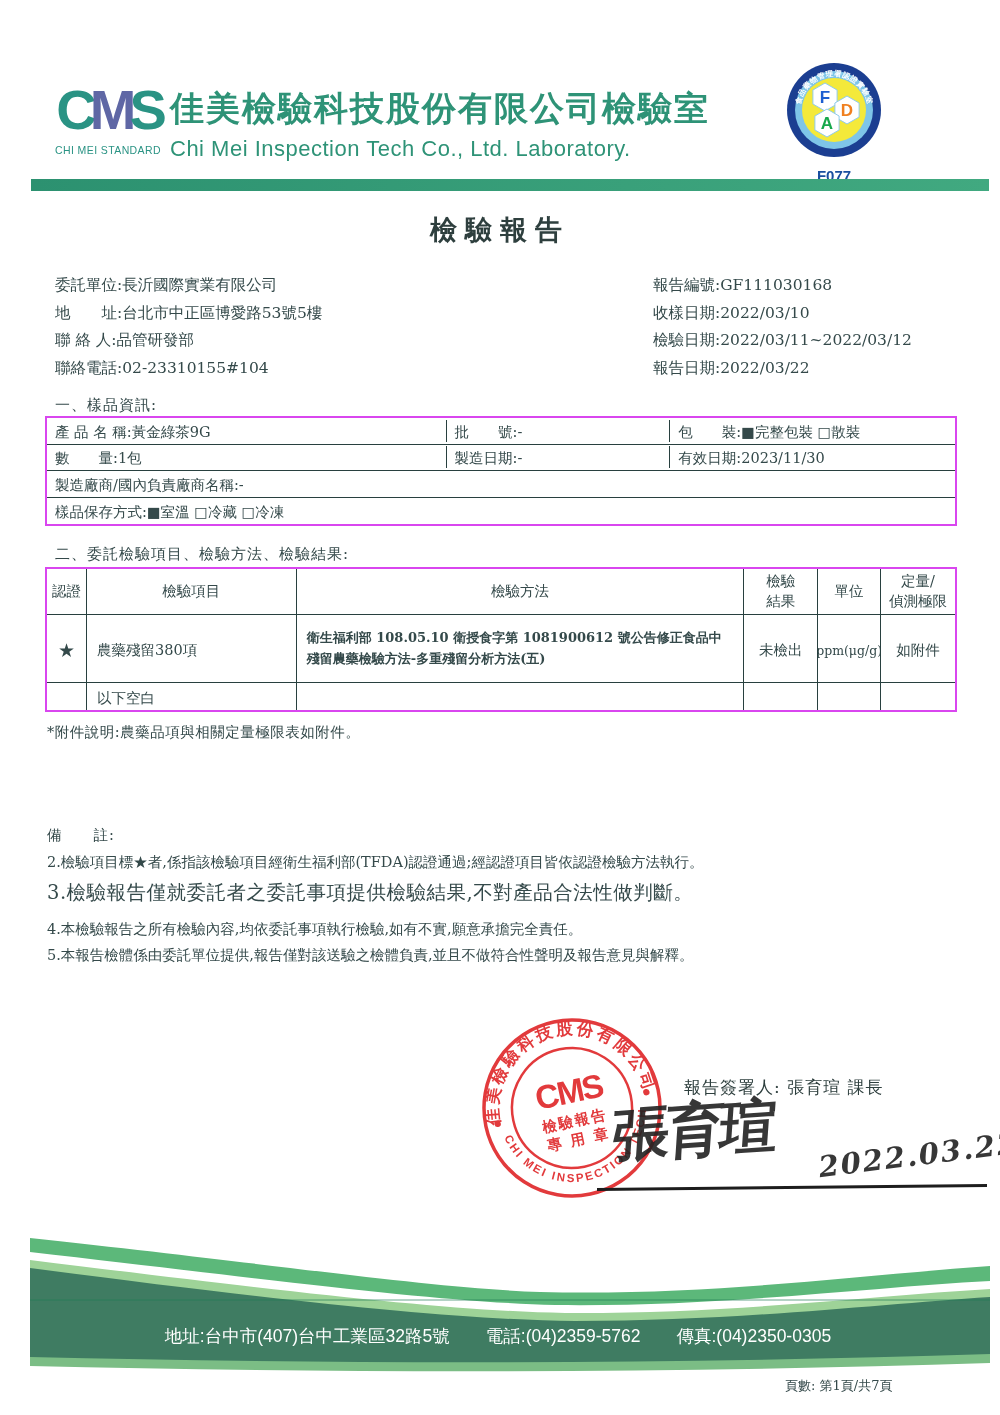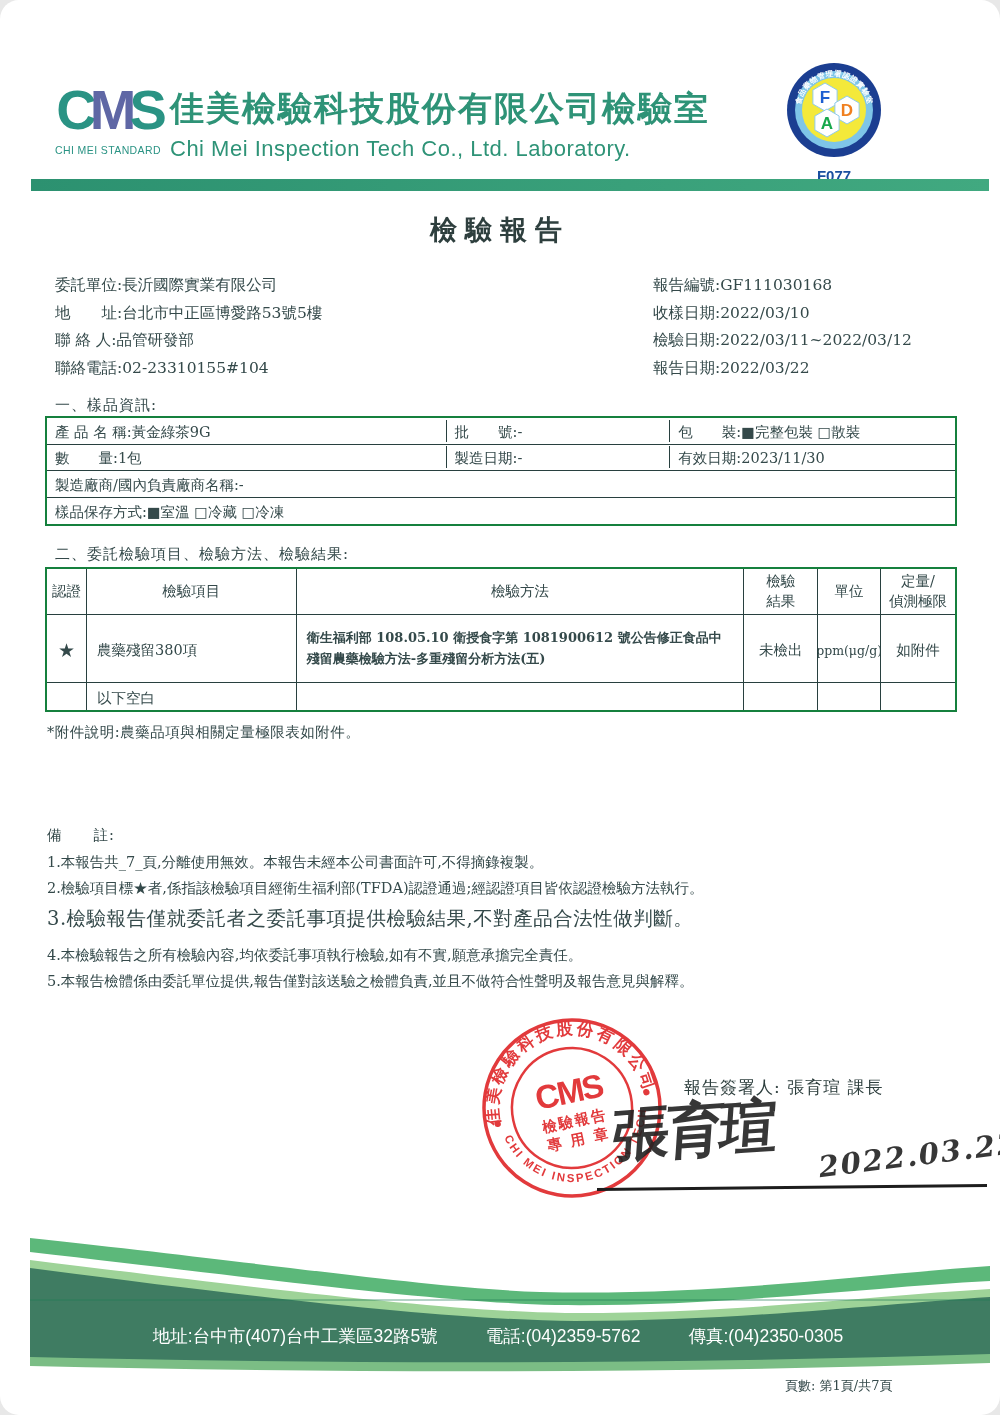--- a/index.html
+++ b/index.html
@@ -1,17 +1,17 @@
 <!DOCTYPE html>
 <html><head>
 <meta charset="utf-8">
 <style>
   html,body{margin:0;padding:0;background:#e8e8e8;}
   .page{position:relative;width:1000px;height:1415px;background:#ffffff;margin:0 auto;overflow:hidden;
-        font-family:"DejaVu Serif",serif;color:#34494a;border-radius:19px;}
+        font-family:"DejaVu Serif",serif;color:#34494a;}
   .abs{position:absolute;}
 
   
   .cms-logo{left:52px;top:82px;width:112px;text-align:center;}
   .cms-letters{font-family:"Liberation Sans",sans-serif;font-weight:900;font-size:56px;line-height:56px;letter-spacing:-7px;}
   .cms-letters .lc,.cms-letters .ls{color:#2a9384;}
   .cms-letters .lm{color:#5f67a5;}
   .cms-caption{font-family:"Liberation Sans",sans-serif;font-size:10.5px;letter-spacing:.4px;color:#2a9384;margin-top:6px;white-space:nowrap;}
   .company{left:170px;top:88px;font-family:"Liberation Sans",sans-serif;color:#2e9377;}
   .company-zh{font-size:34px;font-weight:600;letter-spacing:2px;line-height:40px;}
@@ -24,21 +24,21 @@
   .report-title{left:0;top:212px;width:1000px;text-align:center;font-size:27px;font-weight:bold;letter-spacing:8px;color:#2e3f3e;}
   .meta{font-size:15.5px;line-height:27.5px;}
   .meta-left{left:55px;top:272px;}
   .meta-right{left:653px;top:272px;}
   .meta-row{white-space:nowrap;}
 
   
   .sec-heading{font-size:15px;letter-spacing:1px;}
   .s1-heading{left:55px;top:396px;}
   .s2-heading{left:55px;top:545px;}
-  .tbl{left:45px;width:912px;border:2px solid #15803d;box-sizing:border-box;font-size:14.5px;}
+  .tbl{left:45px;width:912px;border:2px solid #d946ef;box-sizing:border-box;font-size:14.5px;}
   .t1{top:416px;}
   .t2{top:567px;}
   .trow{display:flex;box-sizing:border-box;border-bottom:1.5px solid #28403f;}
   .trow:last-child{border-bottom:none;}
   .tcell{box-sizing:border-box;border-right:1.5px solid #28403f;padding:3px 8px 0 8px;overflow:hidden;white-space:nowrap;}
   .tcell:last-child{border-right:none;}
   .t1 .trow{height:26.5px;align-items:center;}
   .t1 .c1{width:400px;}
   .t1 .c2{width:224px;}
   .t1 .c3{width:285px;}
@@ -70,21 +70,21 @@
   .stamp{left:472px;top:1008px;}
   .sign-label{left:684px;top:1076px;font-size:17px;letter-spacing:1px;color:#2e3f3e;}
   .signature{left:612px;top:1092px;font-size:58px;color:#222222;font-weight:bold;
              transform:rotate(-4deg) skewX(-8deg);letter-spacing:-4px;opacity:.9;}
   .sign-date{left:818px;top:1138px;font-size:29px;color:#222222;font-style:italic;font-weight:bold;
              transform:rotate(-7deg);letter-spacing:2px;opacity:.9;}
   .sign-line{left:597px;top:1186px;width:390px;height:3px;background:#1d1d1d;transform:rotate(-0.6deg);}
 
   
   .footer-art{left:30px;top:1238px;}
-  .footer-text{left:30px;top:1324px;width:960px;display:flex;justify-content:center;gap:48px;
+  .footer-text{left:30px;top:1324px;width:960px;display:flex;justify-content:center;gap:36px;
                transform:translateX(-12px);color:#ffffff;font-family:"Liberation Sans",sans-serif;
                font-size:17.5px;white-space:nowrap;}
   .page-info{left:785px;top:1377px;font-size:13px;color:#34494a;}
 </style>
 </head>
 <body>
 
 <div class="page">
 
   <div class="abs cms-logo">
@@ -183,21 +183,20 @@
       <div class="tcell dcell cc4"></div>
       <div class="tcell dcell cc5"></div>
       <div class="tcell dcell cc6"></div>
     </div>
   </div>
 
   <div class="abs attach-note">*附件說明:農藥品項與相關定量極限表如附件。</div>
 
   <div class="abs remarks">
     <div class="rlabel">備　　註:</div>
-    <div class="ritem">1.本報告共_7_頁,分離使用無效。本報告未經本公司書面許可,不得摘錄複製。</div>
     <div class="ritem">2.檢驗項目標★者,係指該檢驗項目經衛生福利部(TFDA)認證通過;經認證項目皆依認證檢驗方法執行。</div>
     <div class="ritem big">3.檢驗報告僅就委託者之委託事項提供檢驗結果,不對產品合法性做判斷。</div>
     <div class="ritem">4.本檢驗報告之所有檢驗內容,均依委託事項執行檢驗,如有不實,願意承擔完全責任。</div>
     <div class="ritem">5.本報告檢體係由委託單位提供,報告僅對該送驗之檢體負責,並且不做符合性聲明及報告意見與解釋。</div>
   </div>
 
   <svg class="abs stamp" width="200" height="200" viewBox="0 0 200 200">
     <g transform="rotate(-12 100 100)" fill="none" stroke="#e23a3c">
       <circle cx="100" cy="100" r="88" stroke-width="3.5"></circle>
       <circle cx="100" cy="100" r="60" stroke-width="2.5"></circle>

